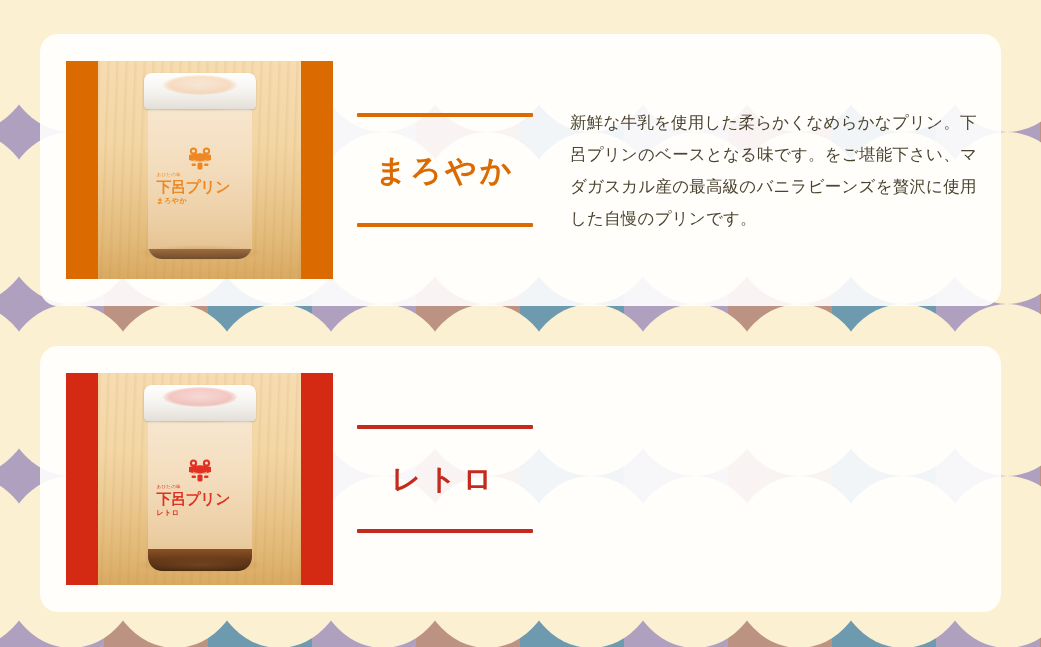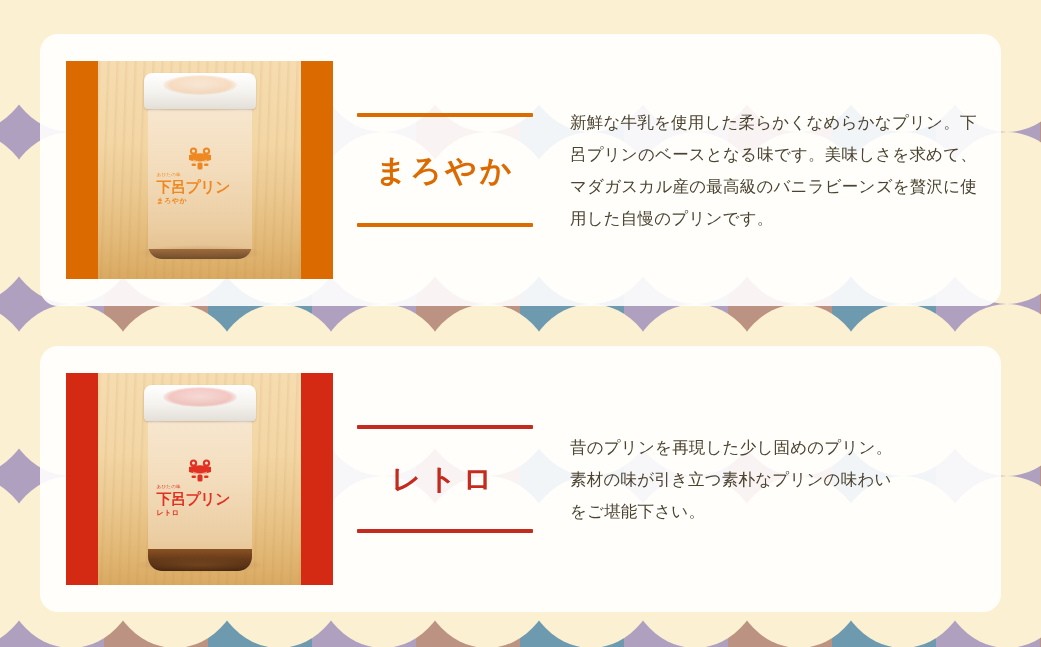--- a/index.html
+++ b/index.html
@@ -374,21 +374,21 @@
     <div class="photo-side left" id="side-l-1" style="background: rgb(219, 106, 0);"></div>
     <div class="photo-side right" id="side-r-1" style="background: rgb(219, 106, 0);"></div>
   </div>
 
   <div class="title-block">
     <div class="rule" id="rule-top-1" style="background: rgb(219, 106, 0);"></div>
     <h2 class="title-text" id="title-1" style="color: rgb(219, 106, 0);">まろやか</h2>
     <div class="rule" id="rule-bot-1" style="background: rgb(219, 106, 0);"></div>
   </div>
 
-  <p class="desc">新鮮な牛乳を使用した柔らかくなめらかなプリン。下呂プリンのベースとなる味です。美味しさを求めて、マダガスカル産の最高級のバニラビーンズを贅沢に使用した自慢のプリンです。</p>
+  <p class="desc">新鮮な牛乳を使用した柔らかくなめらかなプリン。下呂プリンのベースとなる味です。をご堪能下さい、マダガスカル産の最高級のバニラビーンズを贅沢に使用した自慢のプリンです。</p>
 </section>
 
 <section class="card" id="card-retro">
 
   <div class="photo-wrap">
     <div class="photo-bg"></div>
 
     <div class="jar">
       <div class="jar-glass">
         <div class="pudding"></div>
@@ -421,16 +421,13 @@
     <div class="photo-side left" id="side-l-2" style="background: rgb(212, 42, 19);"></div>
     <div class="photo-side right" id="side-r-2" style="background: rgb(212, 42, 19);"></div>
   </div>
 
   <div class="title-block">
     <div class="rule" id="rule-top-2" style="background: rgb(196, 43, 30);"></div>
     <h2 class="title-text" id="title-2" style="color: rgb(196, 43, 30);">レトロ</h2>
     <div class="rule" id="rule-bot-2" style="background: rgb(196, 43, 30);"></div>
   </div>
 
-  <p class="desc">昔のプリンを再現した少し固めのプリン。
-素材の味が引き立つ素朴なプリンの味わい
-をご堪能下さい。</p>
 </section>
 
 </body></html>

